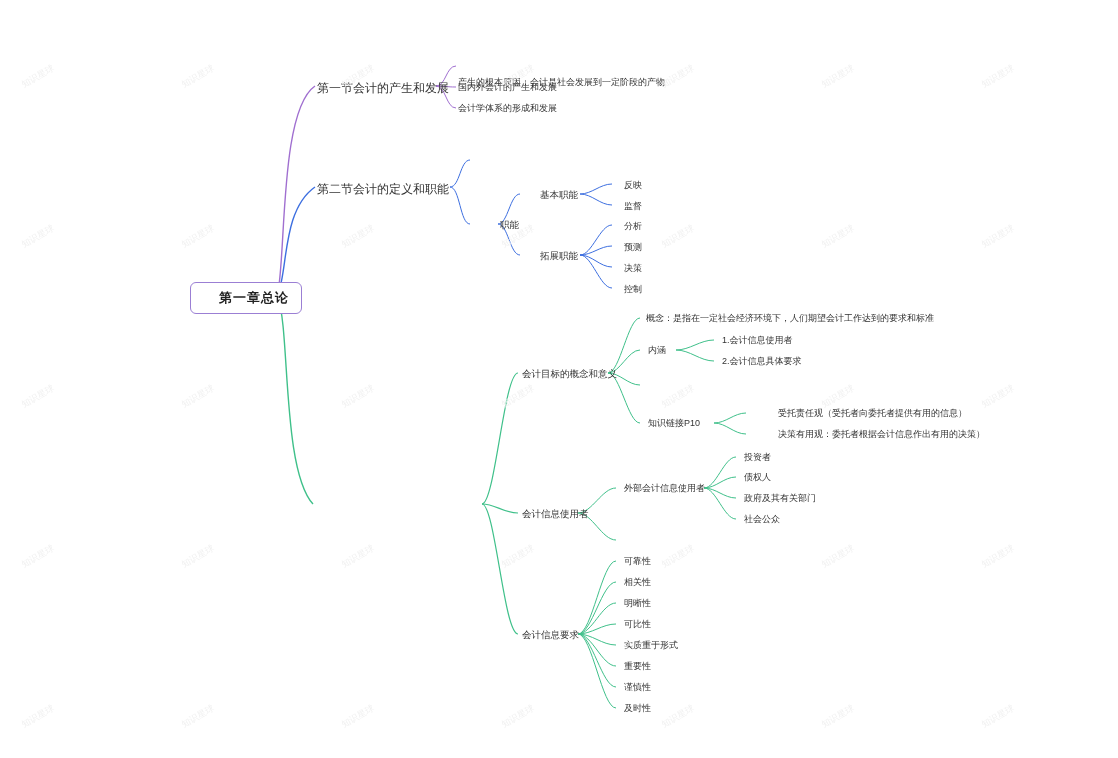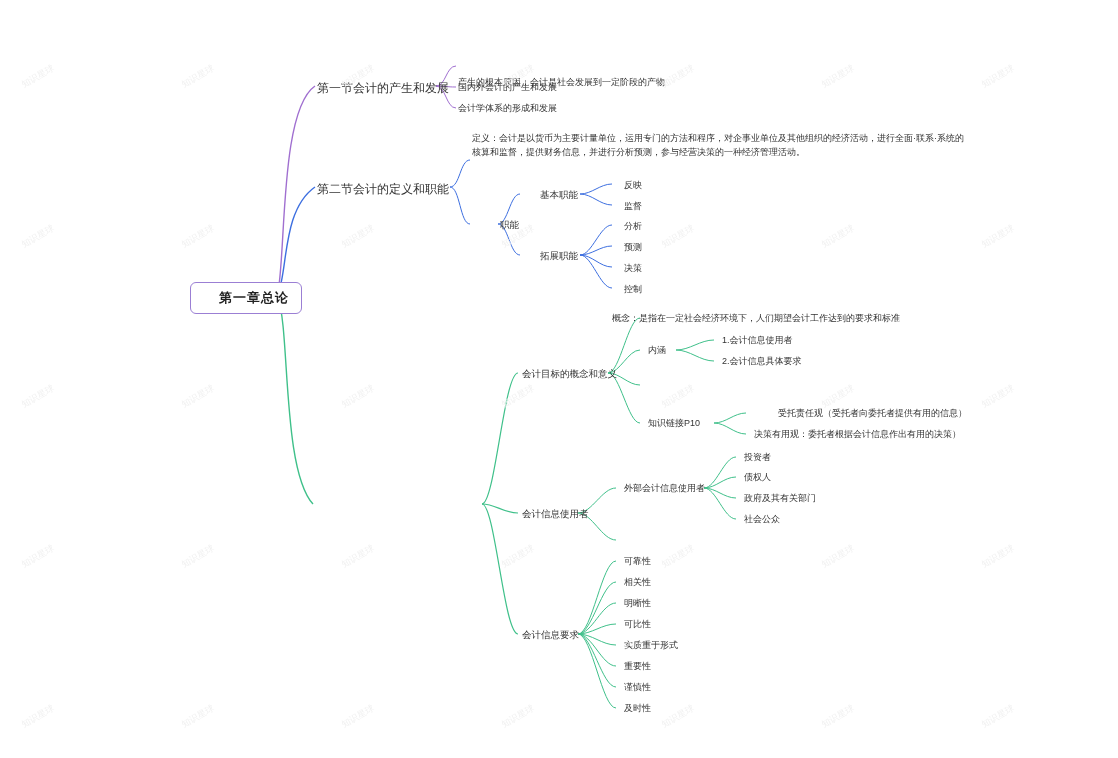--- a/index.html
+++ b/index.html
@@ -133,42 +133,41 @@
   </svg>
 
   <div class="node root-node" style="left:190px; top:282px;padding-left:28px;">第一章总论</div>
 
   <div class="node lvl1" style="left:315px; top:77px;">第一节会计的产生和发展</div>
   <div class="node lvl3" style="left:456px; top:75px;">产生的根本原因：会计是社会发展到一定阶段的产物</div>
   <div class="node lvl3" style="left:456px; top:80px;">国内外会计的产生和发展</div>
   <div class="node lvl3" style="left:456px; top:101px;">会计学体系的形成和发展</div>
 
   <div class="node lvl1" style="left:315px; top:178px;">第二节会计的定义和职能</div>
-  <div class="node lvl3" style="left:470px; top:131px; width:496px;">定义：会计是以货币为主要计量单位，运用专门的方法和程序，对企事业单位及其他组织的经济活动，进行全面·联系·系统的核算和监督，提供财务信息，并进行分析预测，参与经营决策的一种经济管理活动。</div>
   <div class="node lvl2" style="left:470px; top:217px;margin-left:28px;">职能</div>
 
   <div class="node lvl2" style="left:538px; top:187px;">基本职能</div>
   <div class="node lvl3" style="left:622px; top:178px;">反映</div>
   <div class="node lvl3" style="left:622px; top:199px;">监督</div>
 
   <div class="node lvl2" style="left:538px; top:248px;">拓展职能</div>
   <div class="node lvl3" style="left:622px; top:219px;">分析</div>
   <div class="node lvl3" style="left:622px; top:240px;">预测</div>
   <div class="node lvl3" style="left:622px; top:261px;">决策</div>
   <div class="node lvl3" style="left:622px; top:282px;">控制</div>
 
 
   <div class="node lvl2" style="left:520px; top:366px;">会计目标的概念和意义</div>
-  <div class="node lvl3" style="left:610px; top:311px;text-align:center;">概念：是指在一定社会经济环境下，人们期望会计工作达到的要求和标准</div>
+  <div class="node lvl3" style="left:644px; top:311px;text-align:center;">概念：是指在一定社会经济环境下，人们期望会计工作达到的要求和标准</div>
   <div class="node lvl3" style="left:646px; top:343px;">内涵</div>
   <div class="node lvl3" style="left:720px; top:333px;">1.会计信息使用者</div>
   <div class="node lvl3" style="left:720px; top:354px;">2.会计信息具体要求</div>
   <div class="node lvl3" style="left:646px; top:416px;">知识链接P10</div>
   <div class="node lvl3" style="left:776px; top:406px;">受托责任观（受托者向委托者提供有用的信息）</div>
-  <div class="node lvl3" style="left:752px; top:427px;">决策有用观：委托者根据会计信息作出有用的决策）</div>
+  <div class="node lvl3" style="left:776px; top:427px;">决策有用观：委托者根据会计信息作出有用的决策）</div>
 
   <div class="node lvl2" style="left:520px; top:506px;">会计信息使用者</div>
   <div class="node lvl3" style="left:622px; top:481px;">外部会计信息使用者</div>
   <div class="node lvl3" style="left:742px; top:450px;">投资者</div>
   <div class="node lvl3" style="left:742px; top:470px;">债权人</div>
   <div class="node lvl3" style="left:742px; top:491px;">政府及其有关部门</div>
   <div class="node lvl3" style="left:742px; top:512px;">社会公众</div>
 
   <div class="node lvl2" style="left:520px; top:627px;">会计信息要求</div>
   <div class="node lvl3" style="left:622px; top:554px;">可靠性</div>

